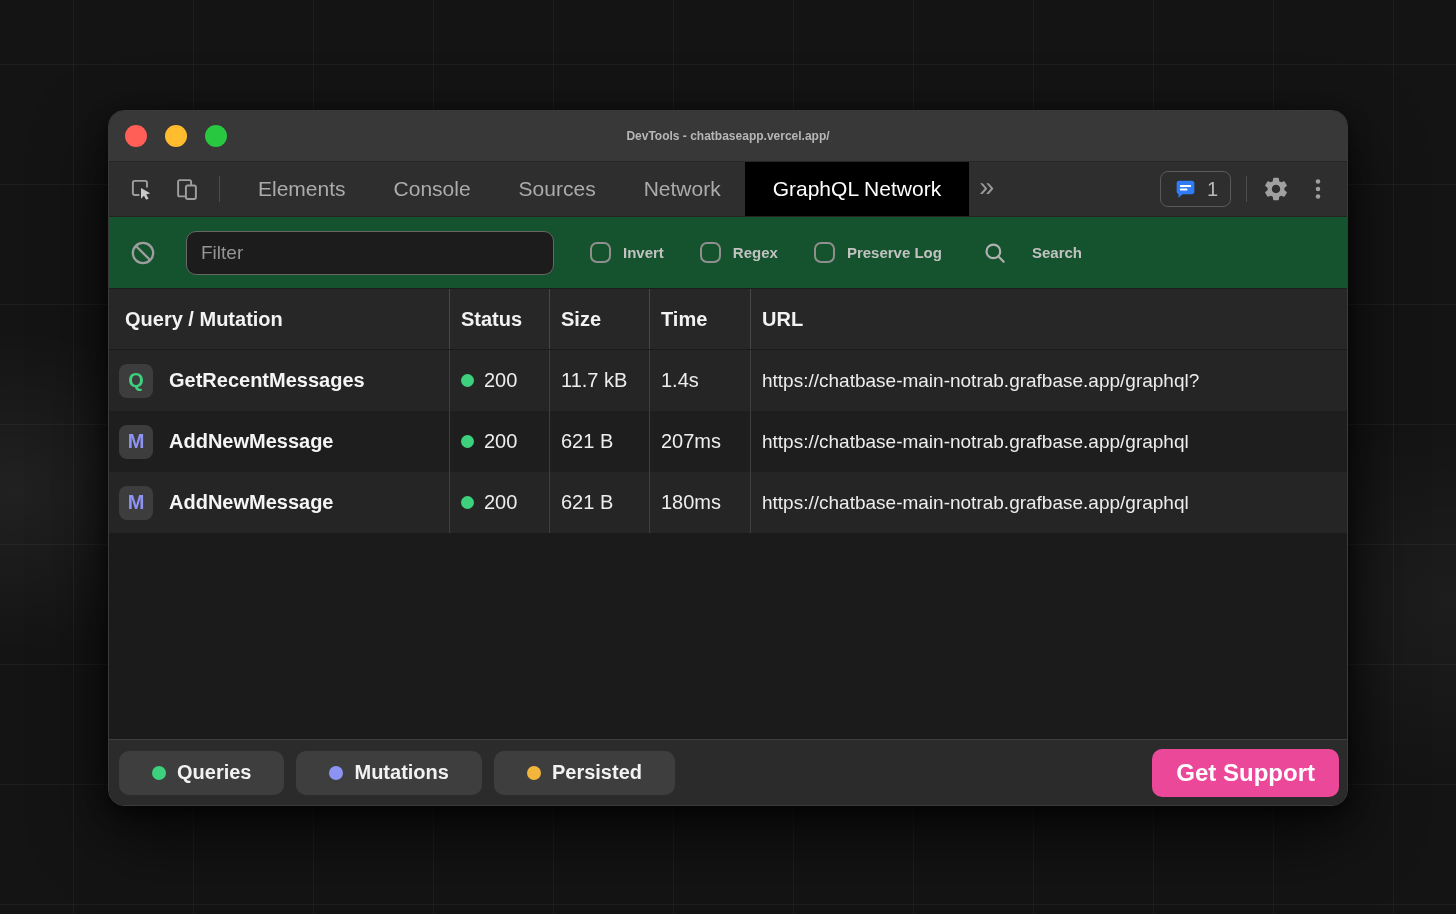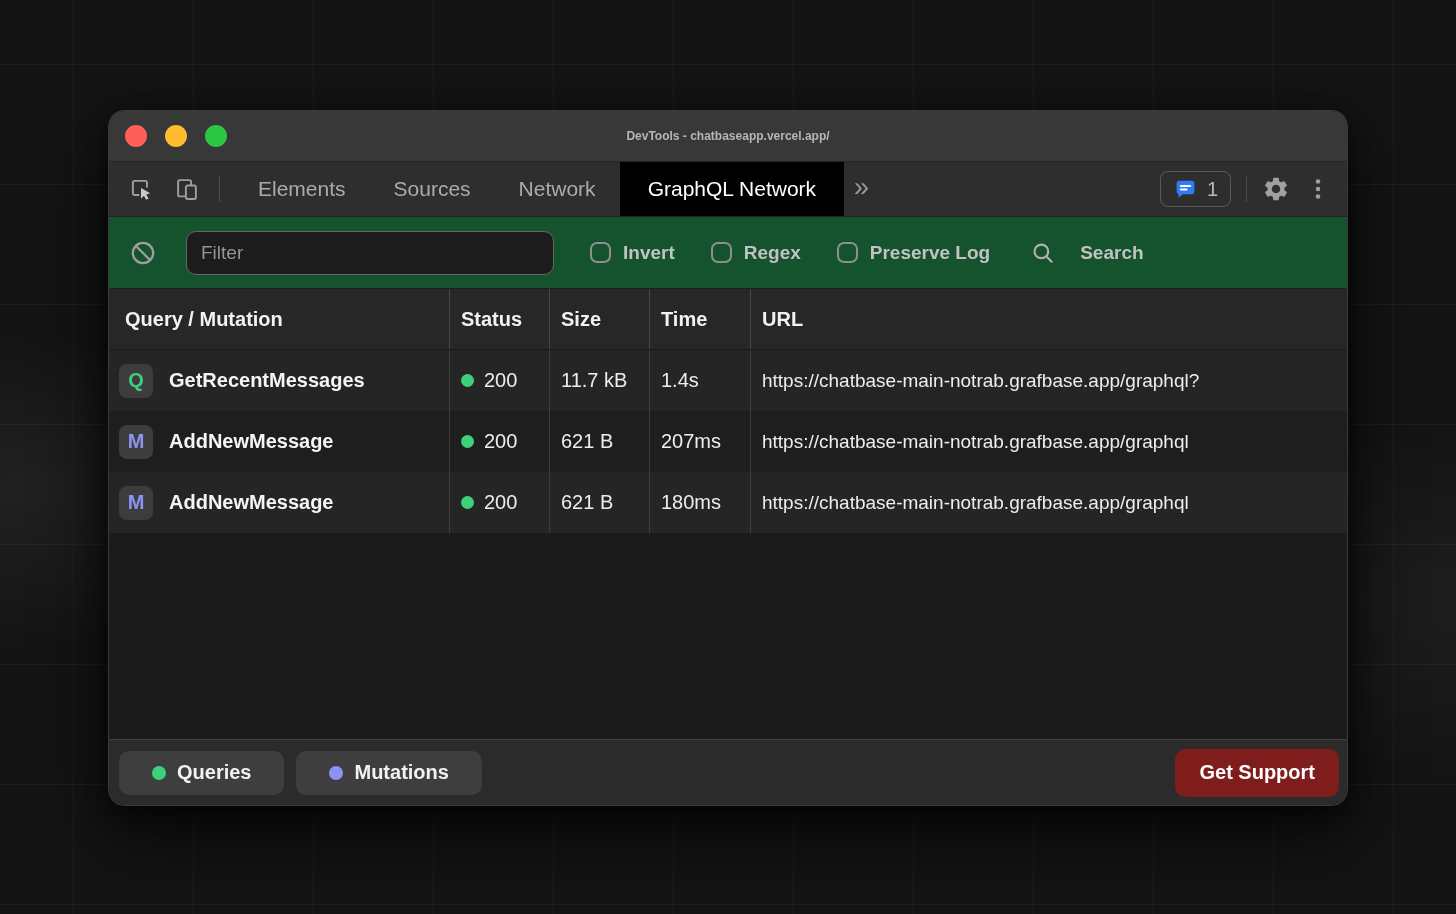--- a/index.html
+++ b/index.html
@@ -44,21 +44,21 @@
   .iconbtn { display:flex; align-items:center; justify-content:center; cursor:pointer; }
   
   .filterbar { flex:0 0 72px; background:#14532d; border-bottom:1px solid #1e1e1e;
     display:flex; align-items:center; padding:0 20px; }
   .filter-input { width:368px; height:44px; margin-left:29px; background:#1c1c1c;
     border:1.5px solid #676767; border-radius:10px; color:#ddd; font-size:19px;
     padding:0 14px; outline:none; font-family:inherit; }
   .filter-input::placeholder { color:#949494; }
   .cbgroup { display:flex; align-items:center; gap:12px; margin-left:36px; cursor:pointer; }
   .cb { width:21px; height:21px; border:2px solid #8f8f8f; border-radius:7px; background:transparent; }
-  .cblabel { color:#c2c2c2; font-weight:700; font-size:19px; }
+  .cblabel { color:#c2c2c2; font-weight:700; font-size:15px; }
   .searchgroup { display:flex; align-items:center; gap:24px; margin-left:40px; cursor:pointer; }
   
   .cols { display:grid; grid-template-columns:340px 100px 100px 101px 1fr; }
   .thead { flex:0 0 61px; background:#272727; border-bottom:1px solid #1b1b1b; }
   .thead .cell { display:flex; align-items:center; padding-left:11px;
     color:#f2f2f2; font-weight:700; font-size:20px; border-left:1px solid #474747; }
   .thead .cell:first-child { border-left:none; padding-left:16px; }
   .row { flex:0 0 61px; cursor:pointer; }
   .row .cell { display:flex; align-items:center; padding-left:11px; overflow:hidden;
     color:#ededed; font-size:20px; border-left:1px solid #3e3e3e; }
@@ -71,22 +71,22 @@
   .sdot { width:13px; height:13px; flex:0 0 13px; border-radius:50%; background:var(--green,#3dd17e); margin-right:10px; }
   .cell.url { white-space:nowrap; font-size:19px; }
   .spacer { flex:1 1 auto; background:#1b1b1b; }
   
   .footer { flex:0 0 66px; background:#2b2b2b; border-top:1px solid #404040;
     display:flex; align-items:center; padding:0 8px 0 10px; gap:12px; }
   .legend { display:flex; align-items:center; gap:11px; height:44px; padding:0 33px;
     background:#3e3e3e; border:none; border-radius:10px; color:#f2f2f2;
     font-weight:700; font-size:20px; font-family:inherit; cursor:pointer; }
   .dot { width:14px; height:14px; border-radius:50%; }
-  .support { margin-left:auto; height:48px; padding:0 24px; background:#7f1d1d;
-    border:none; border-radius:10px; color:#fff; font-weight:700; font-size:20px;
+  .support { margin-left:auto; height:48px; padding:0 24px; background:#ec4899;
+    border:none; border-radius:10px; color:#fff; font-weight:700; font-size:24px;
     font-family:inherit; cursor:pointer; }
 </style>
 </head>
 <body>
 
 <div class="window">
 
   <div class="titlebar">
     <div class="traffic">
       <span class="tl red"></span>
@@ -105,20 +105,21 @@
     </span>
     <span class="toolbtn">
       <svg width="26" height="26" viewBox="0 0 24 24">
         <rect x="3.8" y="3.8" width="12" height="15" rx="1.6" fill="none" stroke="#9e9e9e" stroke-width="1.8"></rect>
         <rect x="11" y="8.8" width="9.2" height="12.4" rx="1.6" fill="#2e2e2e" stroke="#9e9e9e" stroke-width="1.8"></rect>
       </svg>
     </span>
     <span class="vsep"></span>
 
     <div class="tab">Elements</div>
+    <div class="tab">Console</div>
     <div class="tab">Sources</div>
     <div class="tab">Network</div>
     <div class="tab active">GraphQL Network</div>
     <span class="overflow-btn">»</span>
 
     <div class="tab-right">
       <div class="notif">
         <svg width="25" height="25" viewBox="0 0 24 24">
           <path d="M3.5 6A2.5 2.5 0 0 1 6 3.5h12A2.5 2.5 0 0 1 20.5 6v8a2.5 2.5 0 0 1-2.5 2.5H9.3L5 19.8l.4-3.3A2.5 2.5 0 0 1 3.5 14z" fill="#2f7cf6"></path>
           <path d="M7.5 8.7h9M7.5 12h5.5" stroke="#ffffff" stroke-width="1.9" stroke-linecap="round"></path>
@@ -224,16 +225,20 @@
 
   <div class="footer">
     <button class="legend">
       <span class="dot" style="background: rgb(61, 209, 126);"></span>
       <span>Queries</span>
     </button>
     <button class="legend">
       <span class="dot" style="background: rgb(141, 147, 243);"></span>
       <span>Mutations</span>
     </button>
+    <button class="legend">
+      <span class="dot" style="background: rgb(242, 182, 60);"></span>
+      <span>Persisted</span>
+    </button>
     <button class="support">Get Support</button>
   </div>
 
 </div>
 
 </body></html>

